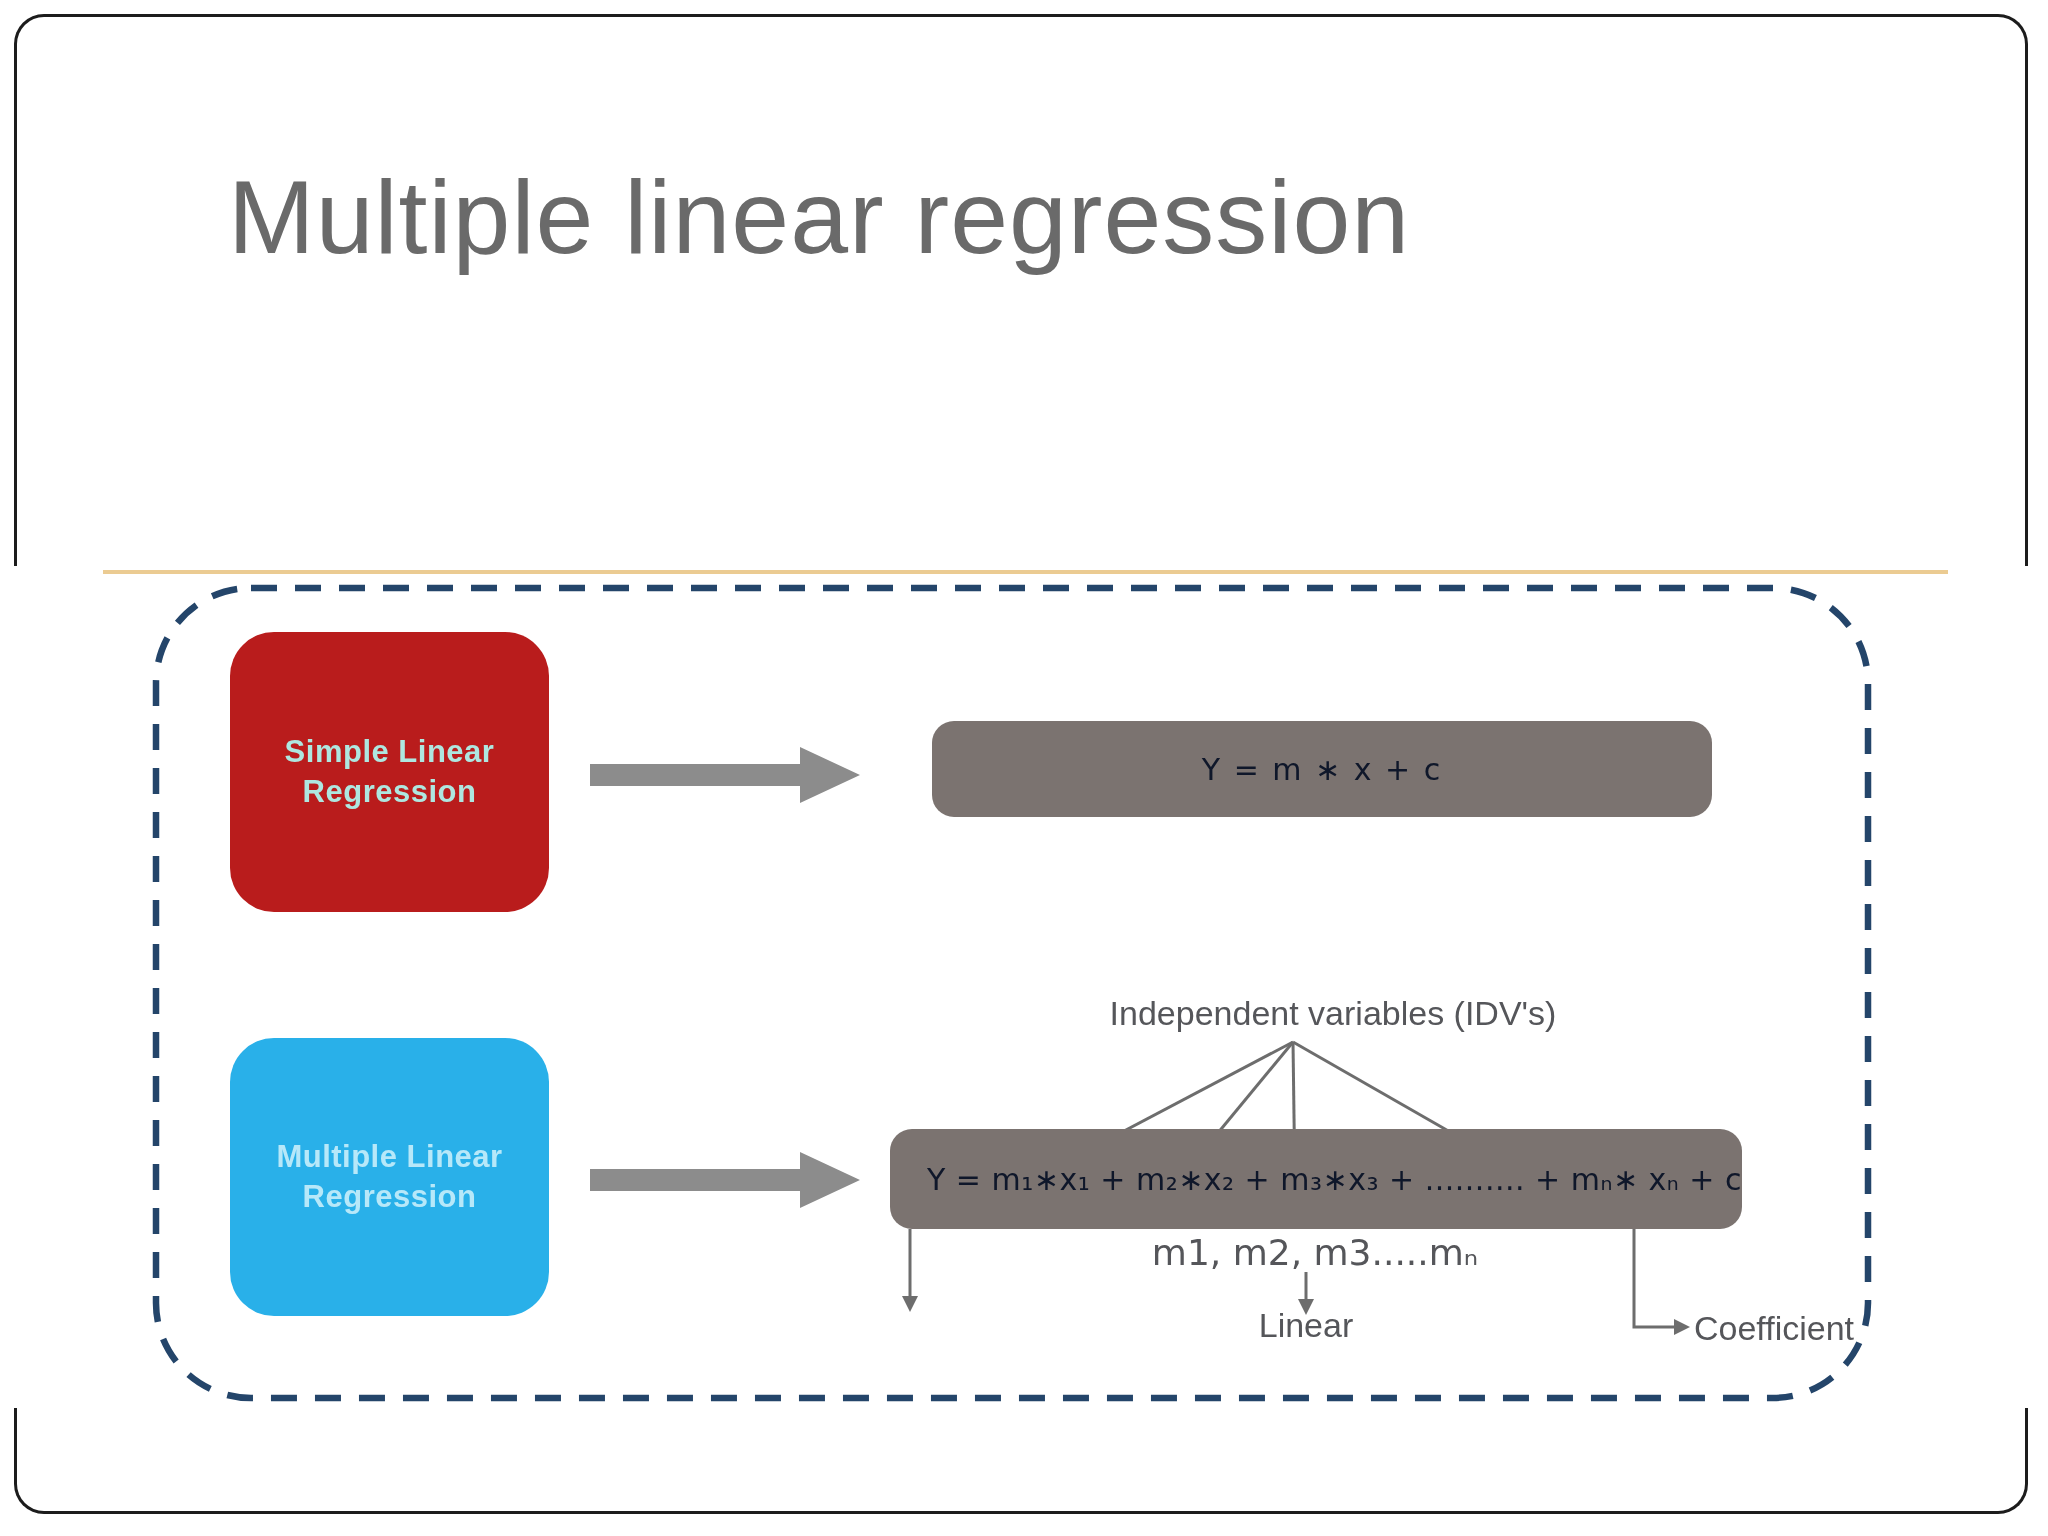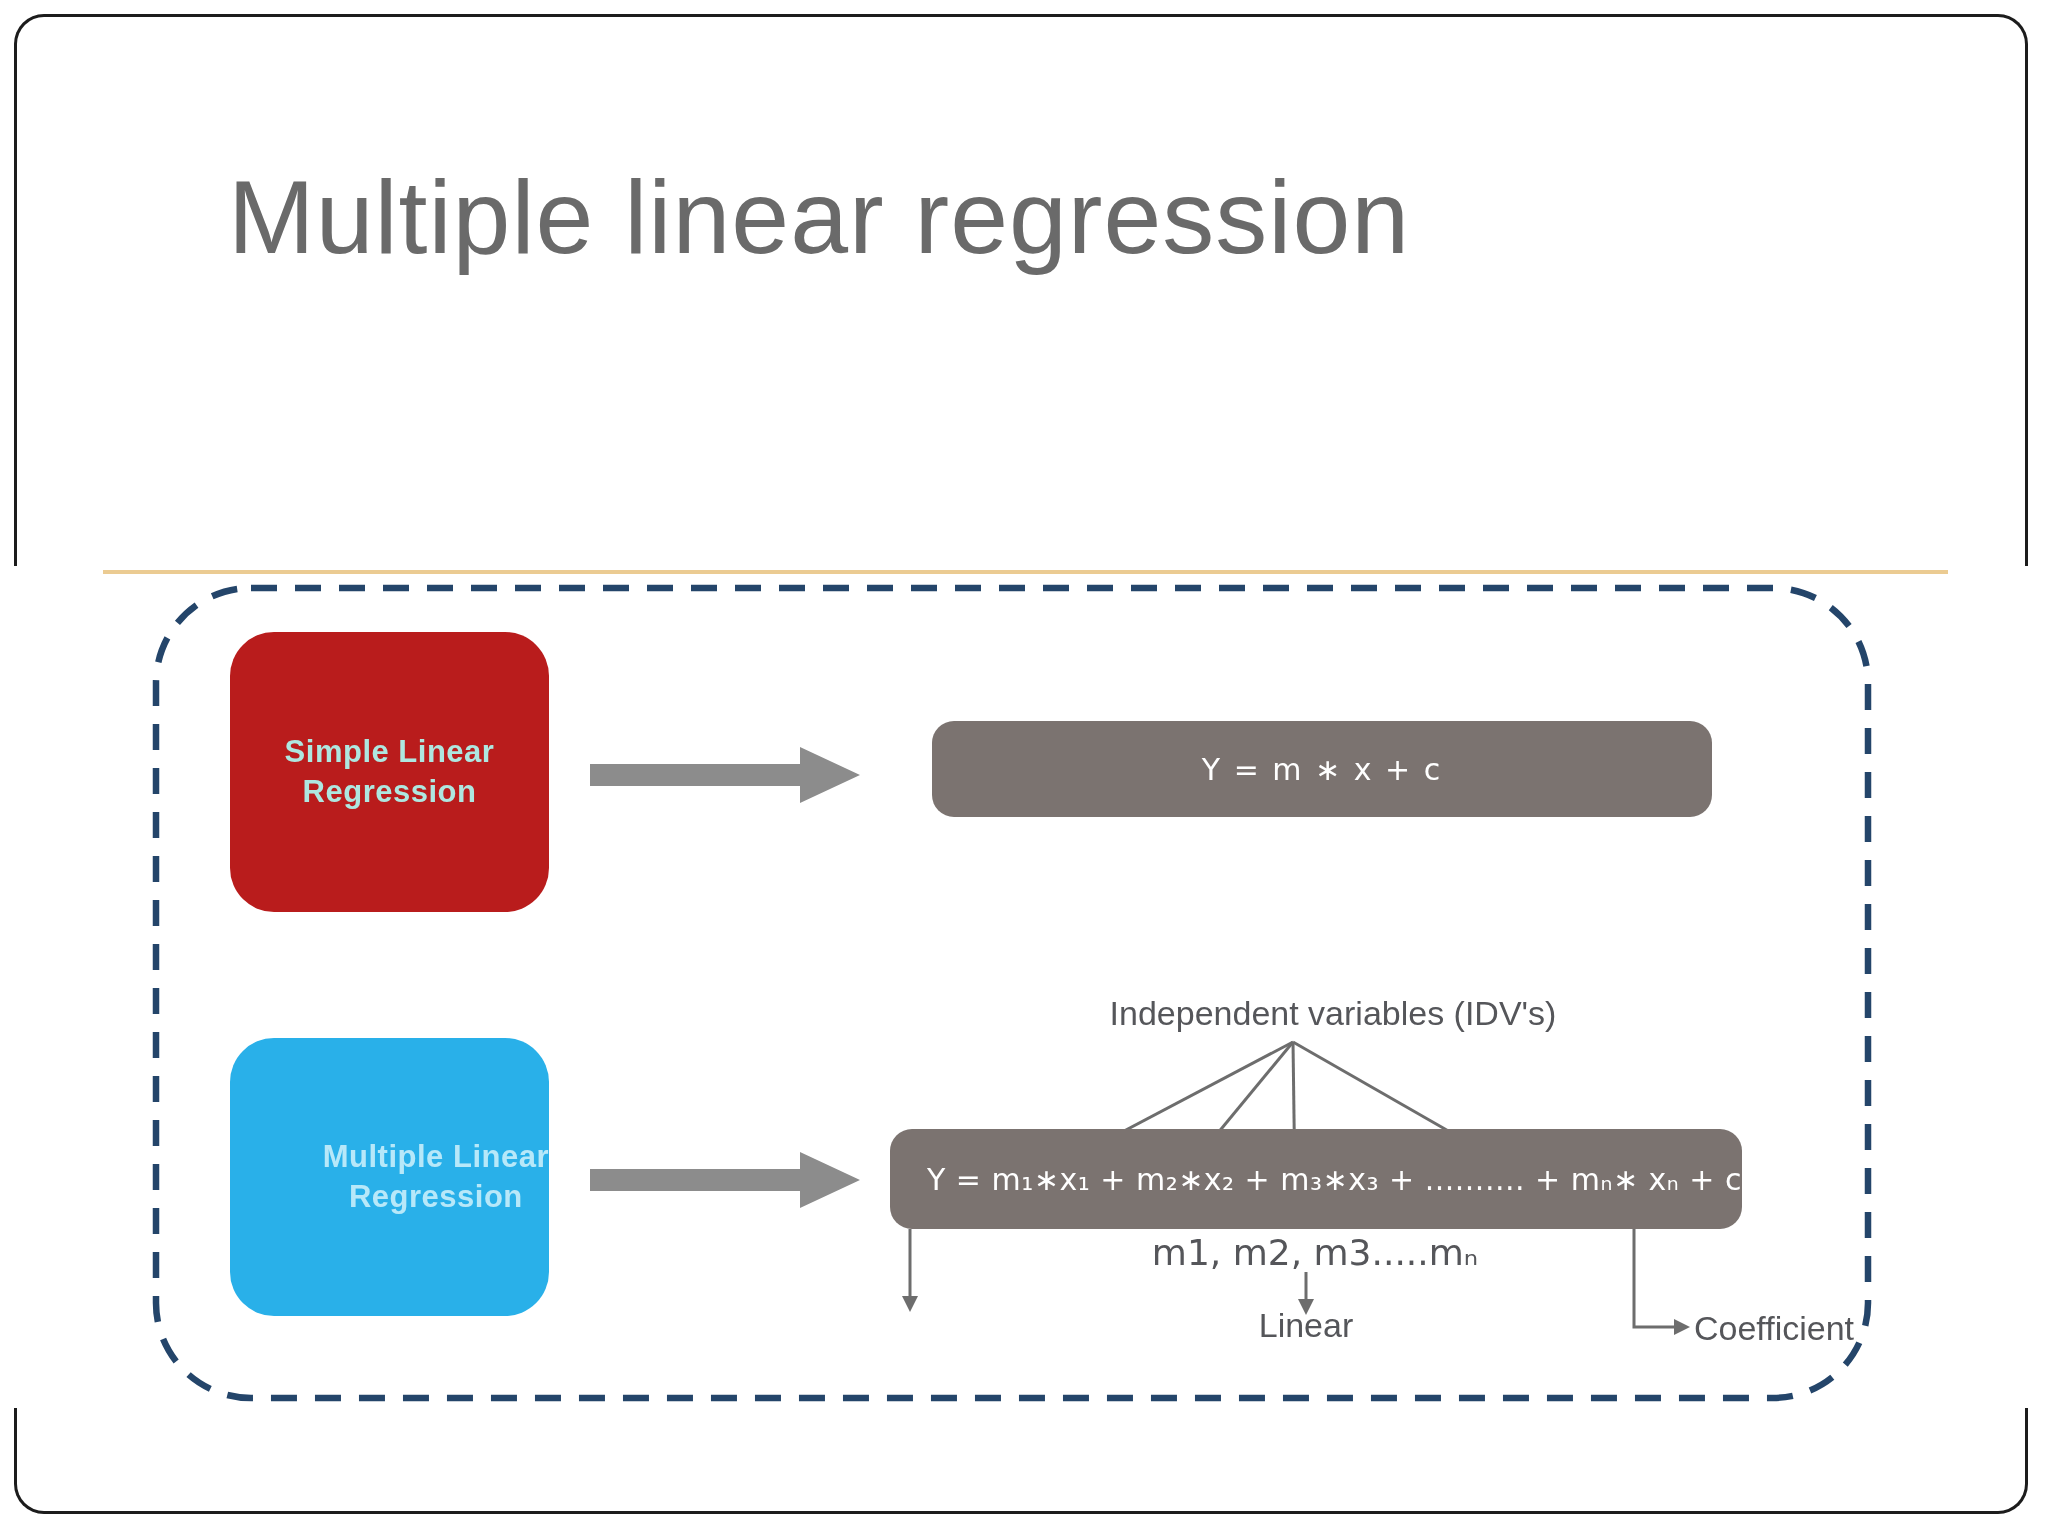--- a/index.html
+++ b/index.html
@@ -21,26 +21,26 @@
                background:#ebcb92;}
 
   svg.layer{position:absolute;left:0;top:0;width:2048px;height:1536px;pointer-events:none;}
 
   .node{position:absolute;display:flex;align-items:center;justify-content:center;
         text-align:center;box-sizing:border-box;}
   .teal-box{left:230px;top:632px;width:319px;height:280px;border-radius:44px;
             background:#b91c1c;}
   .teal-box .node-label{color:#aee7e0;}
   .blue-box{left:230px;top:1038px;width:319px;height:278px;border-radius:44px;
-            background:#29b0e9;justify-content:flex-end;}
+            background:#29b0e9;}
   .blue-box .node-label{color:#b7e8f9;}
   .node-label{font-size:31px;font-weight:600;line-height:1.3;white-space:pre-line;
               letter-spacing:.5px;}
 
-  .formula-box{background:#7b7370;border-radius:22px;color:#ffffff;
+  .formula-box{background:#7b7370;border-radius:22px;color:#0f172a;
                font-family:"DejaVu Sans",sans-serif;}
   .formula-box1{left:932px;top:721px;width:780px;height:96px;font-size:30px;
                 letter-spacing:2px;}
   .formula-box2{left:890px;top:1129px;width:852px;height:100px;font-size:30px;
                 justify-content:flex-end;padding-left:16px;white-space:nowrap;
                 letter-spacing:0.5px;}
 
   .ann{position:absolute;color:#55565a;font-size:34px;font-weight:500;white-space:nowrap;}
   .ann-center{transform:translateX(-50%);}
   .idv-label{left:1333px;top:994px;}

